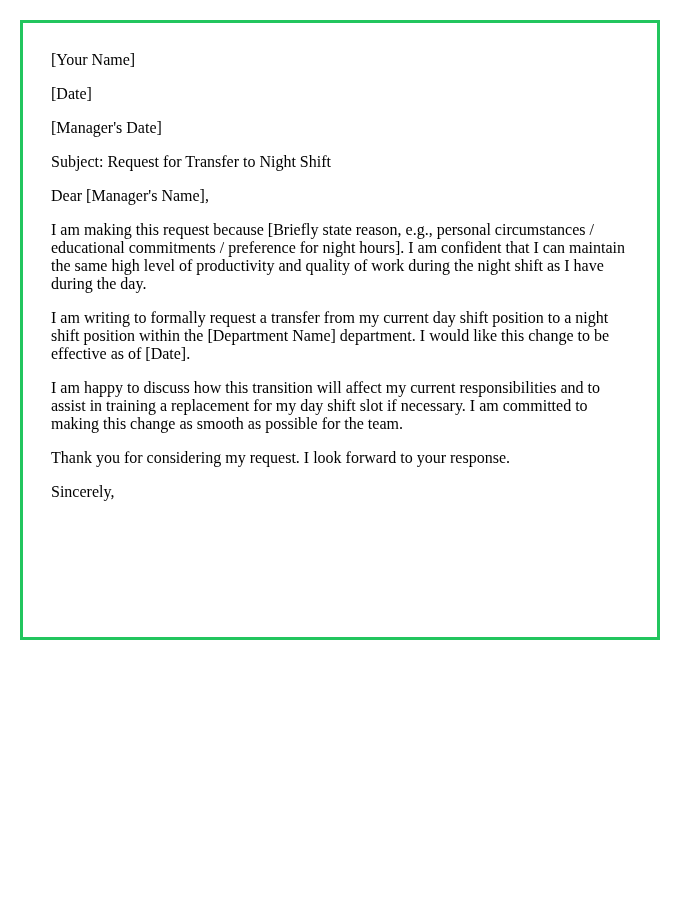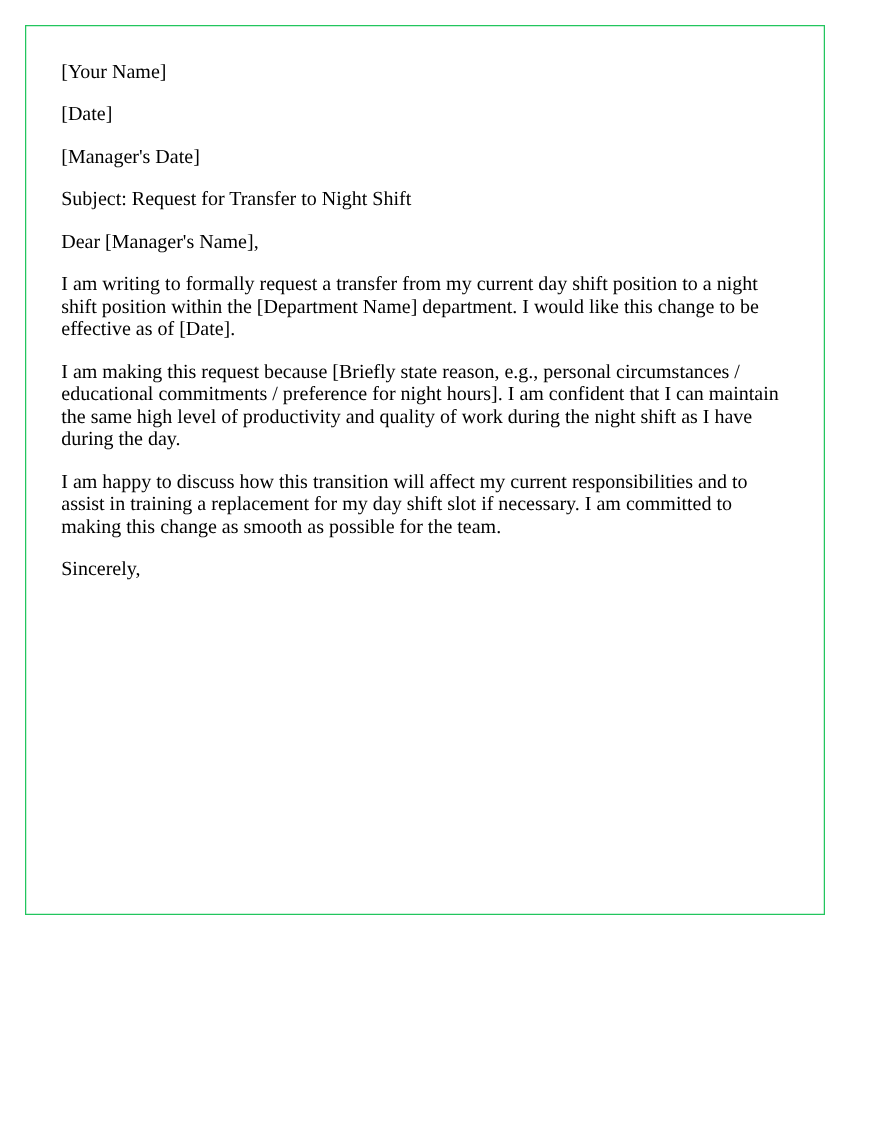--- a/index.html
+++ b/index.html
@@ -8,22 +8,22 @@
       background: #ffffff;
       width: 700px;
       height: 900px;
       overflow: hidden;
     }
     .page {
       position: absolute;
       left: 20px;
       top: 20px;
       width: 640px;
-      height: 712px;
-      border: 1px solid #22c55e;
+      height: 620px;
+      border: 3px solid #22c55e;
       box-sizing: border-box;
       background: #ffffff;
     }
     .letter {
       position: absolute;
       left: 28px;
       top: 28px;
       width: 590px;
       font-family: "Liberation Serif", "DejaVu Serif", serif;
       font-size: 16px;
@@ -58,38 +58,41 @@
 
     <div class="block">
       <span class="line">Subject: Request for Transfer to Night Shift</span>
     </div>
 
     <div class="block">
       <span class="line">Dear [Manager's Name],</span>
     </div>
 
     <div class="block">
-      <span class="line">I am writing to formally request a transfer from my current day shift position to a night</span>
-      <span class="line">shift position within the [Department Name] department. I would like this change to be</span>
-      <span class="line">effective as of [Date].</span>
-    </div>
-
-    <div class="block">
       <span class="line">I am making this request because [Briefly state reason, e.g., personal circumstances /</span>
       <span class="line">educational commitments / preference for night hours]. I am confident that I can maintain</span>
       <span class="line">the same high level of productivity and quality of work during the night shift as I have</span>
       <span class="line">during the day.</span>
+    </div>
+
+    <div class="block">
+      <span class="line">I am writing to formally request a transfer from my current day shift position to a night</span>
+      <span class="line">shift position within the [Department Name] department. I would like this change to be</span>
+      <span class="line">effective as of [Date].</span>
     </div>
 
     <div class="block">
       <span class="line">I am happy to discuss how this transition will affect my current responsibilities and to</span>
       <span class="line">assist in training a replacement for my day shift slot if necessary. I am committed to</span>
       <span class="line">making this change as smooth as possible for the team.</span>
     </div>
 
+    <div class="block">
+      <span class="line">Thank you for considering my request. I look forward to your response.</span>
+    </div>
 
     <div class="block">
       <span class="line">Sincerely,</span>
     </div>
 
     <div class="block">
     </div>
 
   </div>
 </div>

